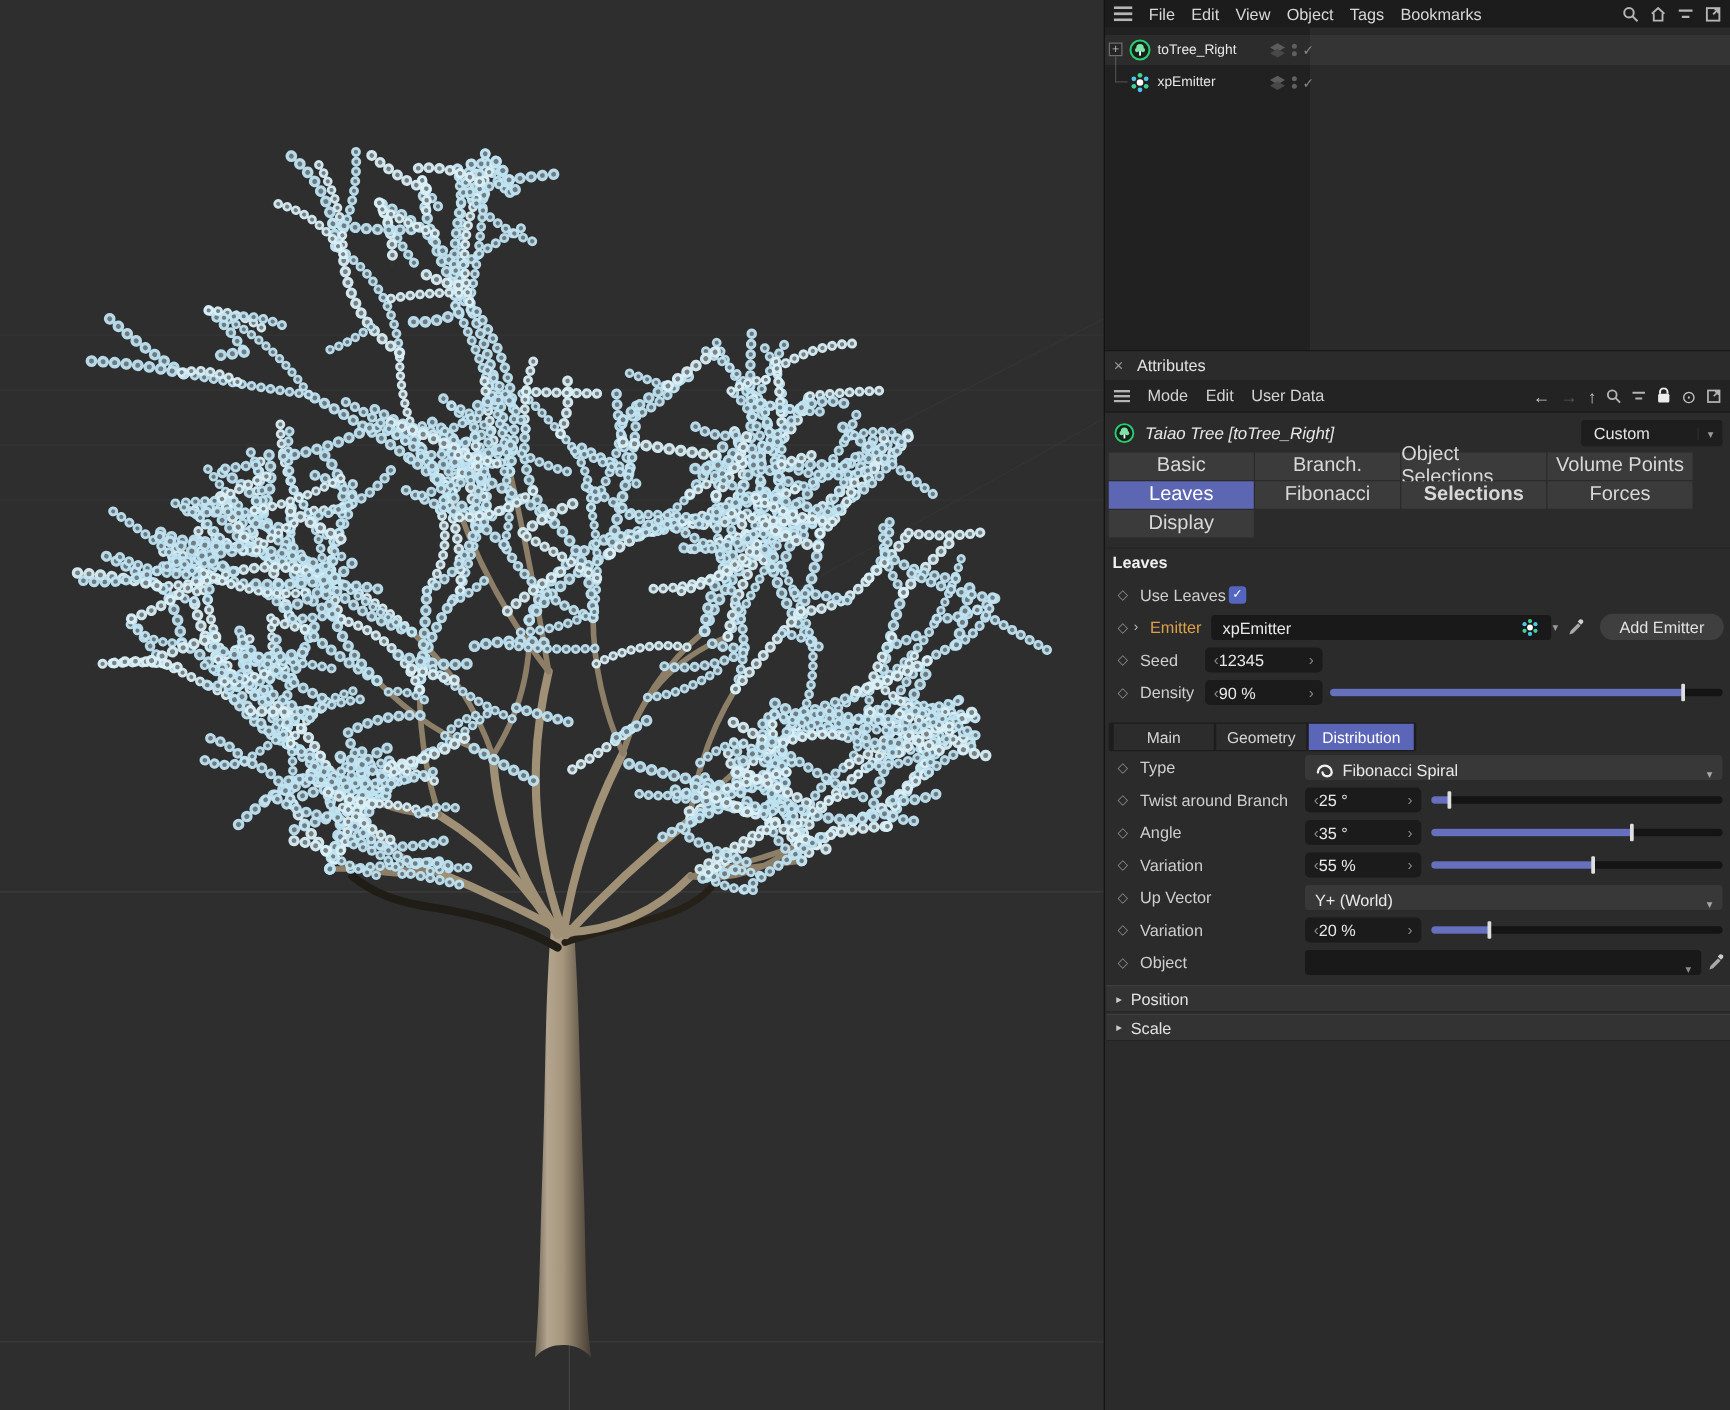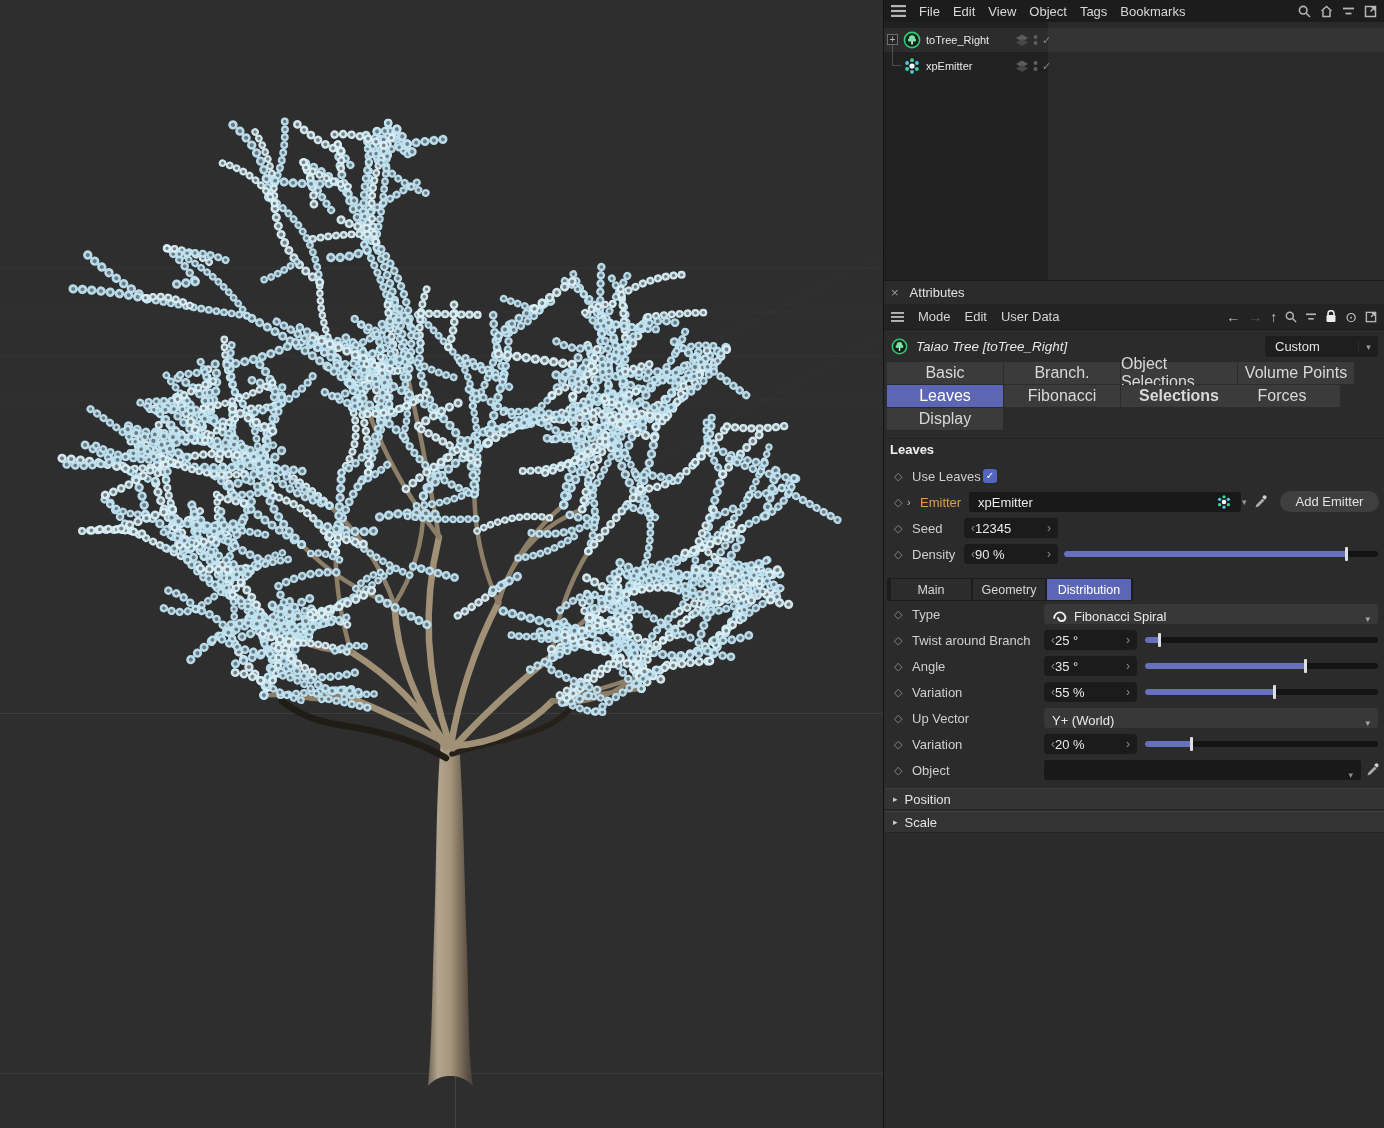--- a/index.html
+++ b/index.html
@@ -1724,21 +1724,21 @@
       </span>
     </div>
 
     <span class="tab" style="left:3px; top:362px;">Basic</span>
     <span class="tab" style="left:120px; top:362px;">Branch.</span>
     <span class="tab" style="left:237px; top:362px;">Object Selections</span>
     <span class="tab" style="left:354px; top:362px;">Volume Points</span>
     <span class="tab active" style="left:3px; top:385px;">Leaves</span>
     <span class="tab" style="left:120px; top:385px;">Fibonacci</span>
     <span class="tab" style="left:237px; top:385px;font-weight:bold;">Selections</span>
-    <span class="tab" style="left:340px; top:385px;">Forces</span>
+    <span class="tab" style="left:354px; top:385px;">Forces</span>
     <span class="tab" style="left:3px; top:408px;">Display</span>
 
     <div class="section-h">Leaves</div>
 
     <div class="prow" style="top:463px;">
       <span class="dia">◇</span>
       <span class="plabel">Use Leaves</span>
       <span class="checkbox">
         <span class="ck">✓</span>
       </span>

